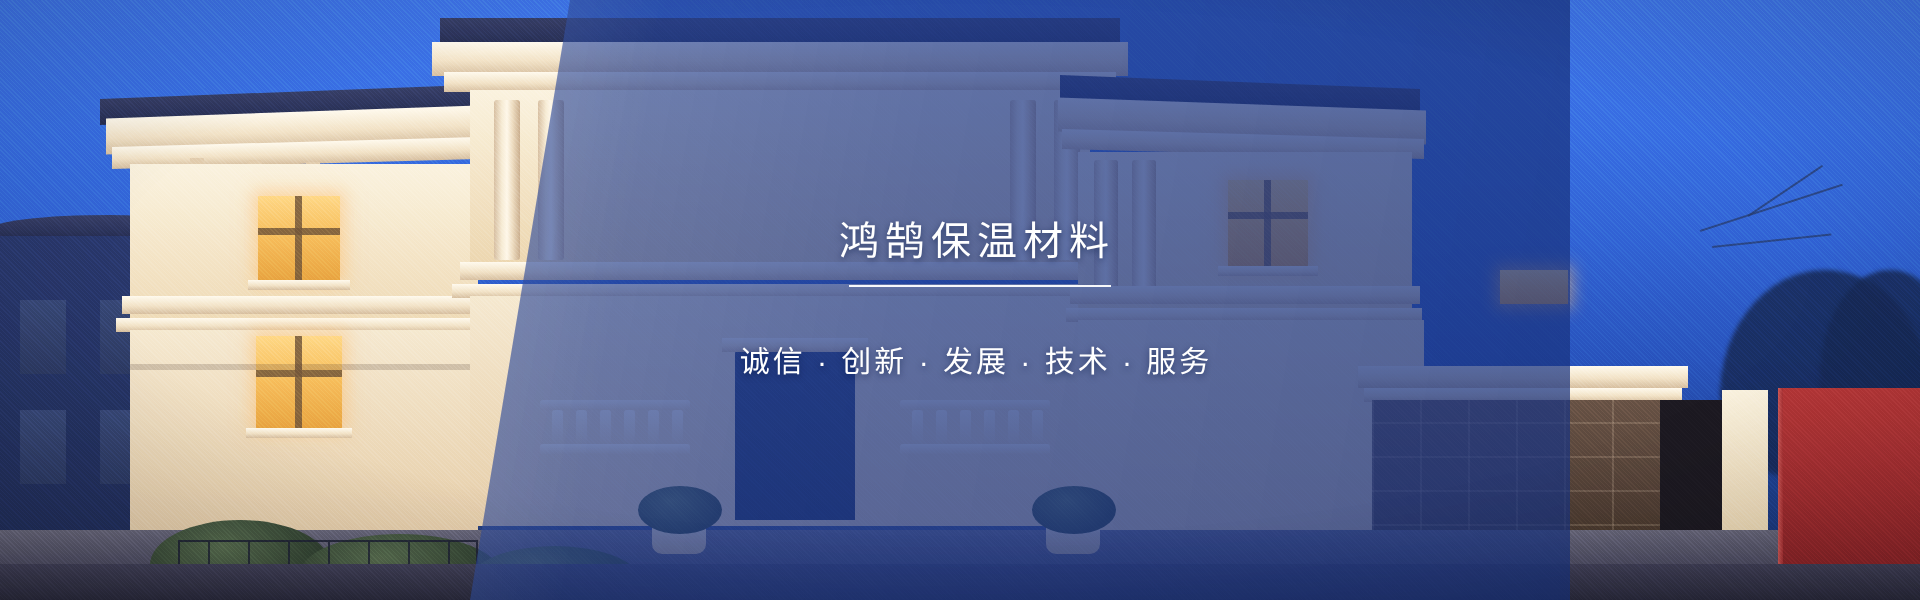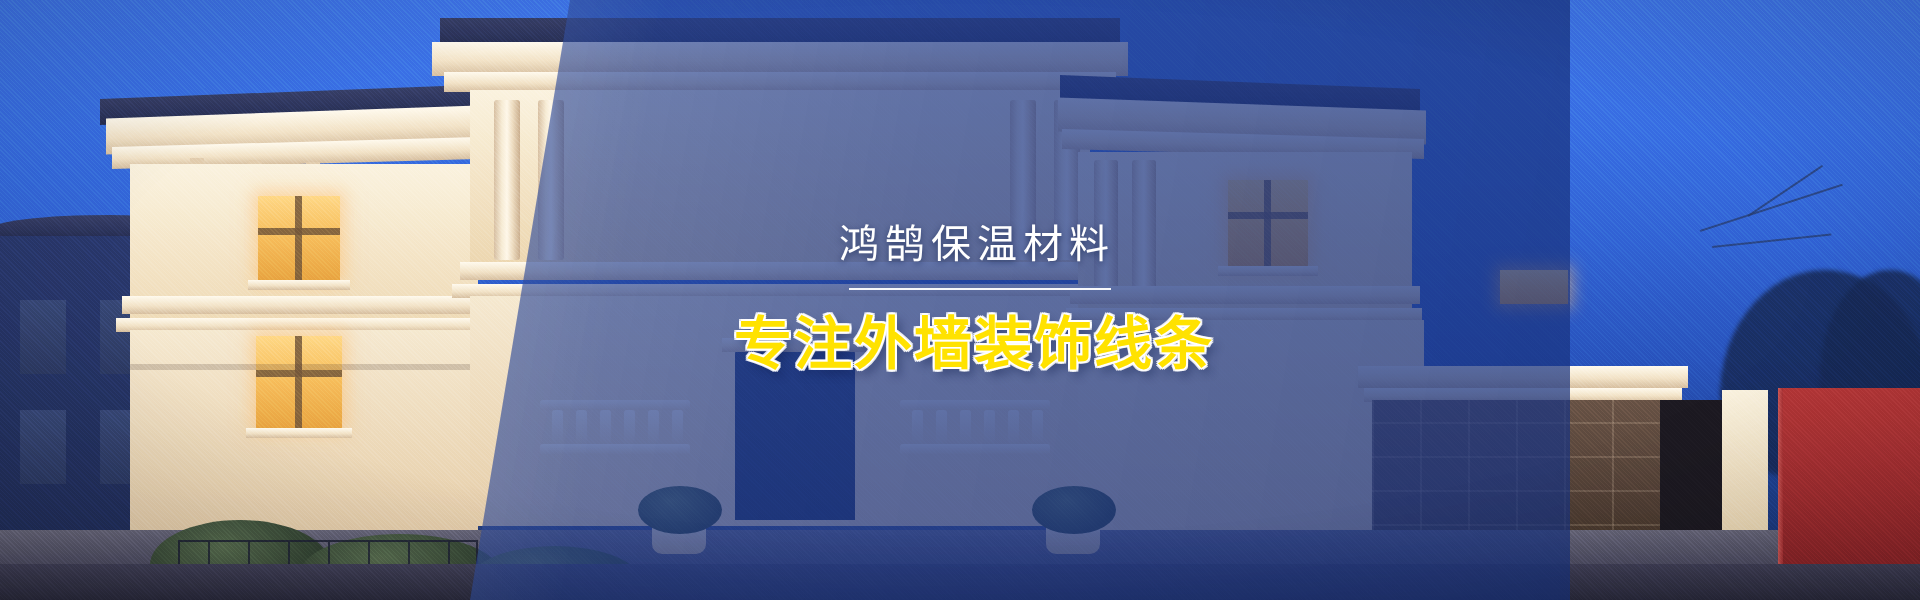--- a/index.html
+++ b/index.html
@@ -341,18 +341,18 @@
   <div class="panel"></div>
   <div class="panel-edge"></div>
 
   <div class="content">
 
     <div class="brand">鸿鹄保温材料</div>
 
     <div class="divider"></div>
 
 
-    <div class="head head-l2">专注外墙装饰线条</div>
-
+
+    <div class="tagline">诚信 · 创新 · 发展 · 技术 · 服务</div>
   </div>
 
   <div class="vignette"></div>
 </div>
 
 </body></html>

